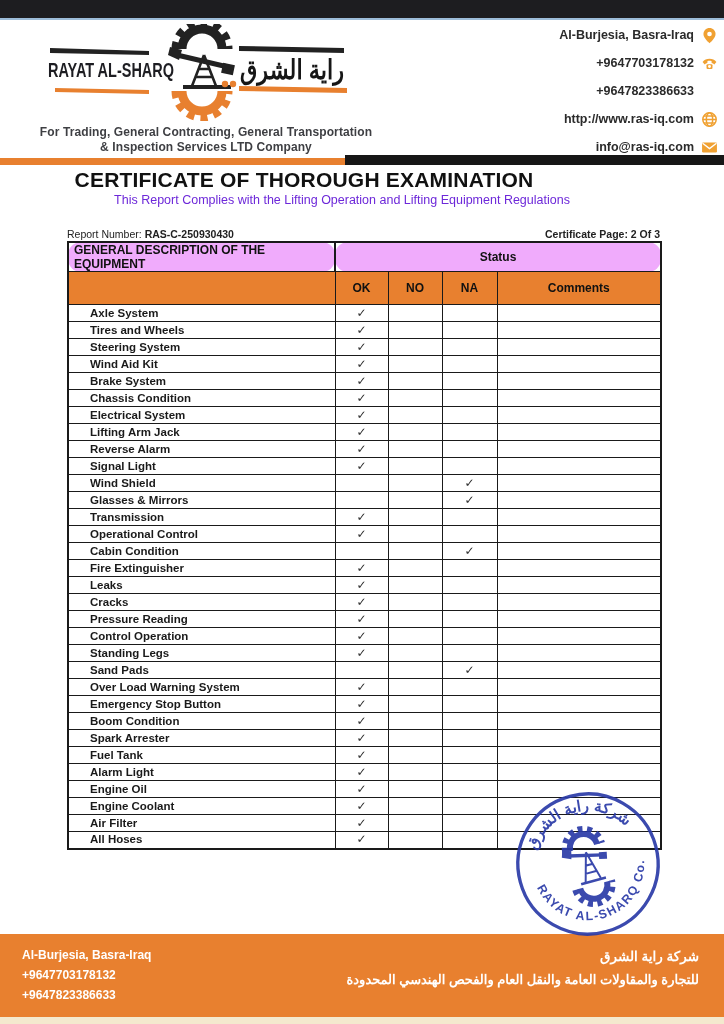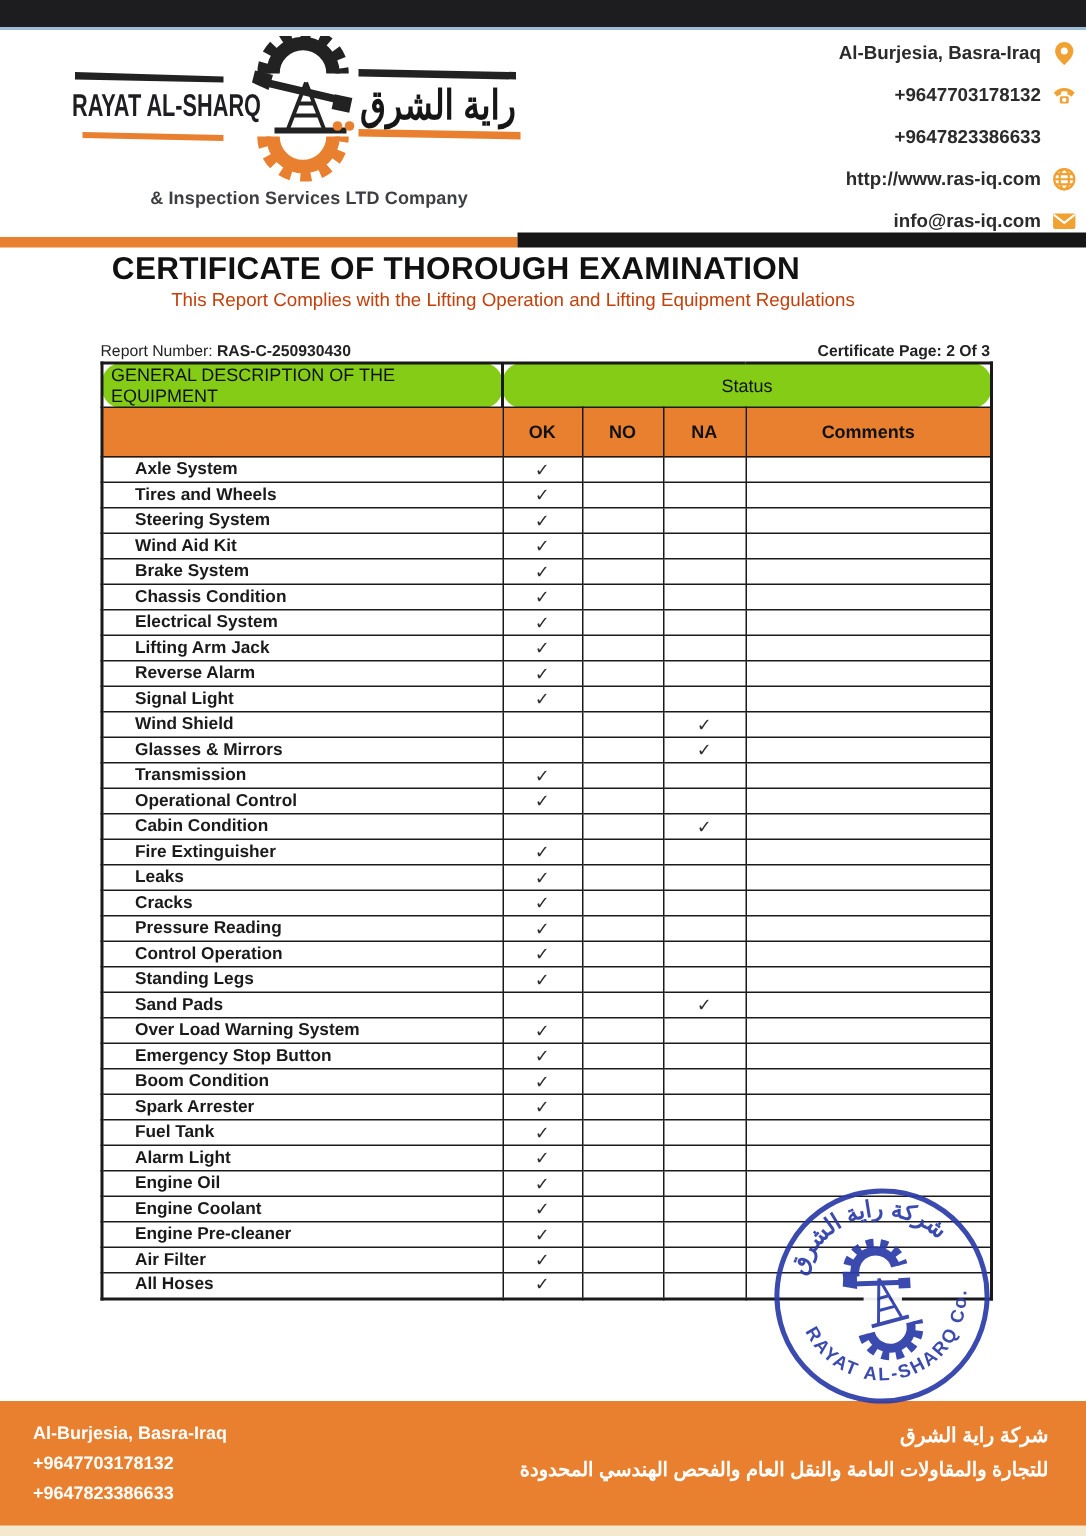--- a/index.html
+++ b/index.html
@@ -32,37 +32,37 @@
   .divider { position:absolute; left:0; top:155px; width:724px; height:10px; }
   .divider-orange { position:absolute; left:0; bottom:0; width:345px; height:7px; background:var(--accent); }
   .divider-black { position:absolute; left:345px; bottom:0; width:379px; height:10px; background:#161616; }
   
   .doc-title {
     position:absolute; top:168px; left:0; width:608px; text-align:center;
     font-size:21px; font-weight:700; letter-spacing:0.2px; color:#111;
   }
   .doc-subtitle {
     position:absolute; top:193px; left:0; width:684px; text-align:center;
-    font-size:12.5px; font-weight:400; color:#c2410c;
+    font-size:12.5px; font-weight:400; color:#6d28d9;
   }
   
   .meta-row {
     position:absolute; top:228px; left:67px; width:593px;
     display:flex; justify-content:space-between; font-size:10.5px; color:#222;
   }
   .meta-row b { font-weight:700; }
   .cert-page { font-weight:600; }
   
   table.equip {
     position:absolute; top:241px; left:67px; width:593px;
     border-collapse:collapse; table-layout:fixed;
     border:2px solid #1a1a1a;
   }
   table.equip td, table.equip th { border:1px solid #1a1a1a; vertical-align:middle; }
-  .hrow1 th { height:18px; font-size:12px; font-weight:400; background:#84cc16; color:#111;border-radius:13px; }
+  .hrow1 th { height:18px; font-size:12px; font-weight:700; background:#f0abfc; color:#111;border-radius:13px; }
   .hrow1 th.desc-h { text-align:left; padding-left:5px; }
   .hrow1 th.status-h { text-align:center; border-left:2px solid #1a1a1a; }
   .hrow2 td {
     height:33px; background:var(--accent); font-size:12px; font-weight:700;
     text-align:center; color:#111; border-bottom:2px solid #1a1a1a;
   }
   tbody td { height:17px; line-height:15px; }
   tbody td.item { font-size:11.5px; font-weight:700; padding-left:21px; white-space:nowrap; overflow:hidden; }
   tbody td.check { text-align:center; font-size:12px; color:#2e2e2e; font-family:"DejaVu Sans", sans-serif; }
   tbody td.comment { font-size:11px; }
@@ -118,20 +118,21 @@
         <path d="M172,31 L160,62 M172,31 L184,62 M163,53 L181,53 M166,45 L178,45" stroke="#222" stroke-width="2.6" fill="none"></path>
         <path d="M151,63 L199,63" stroke="#222" stroke-width="4" fill="none"></path>
         <circle cx="193" cy="60" r="3.2" fill="#E8802F"></circle>
         <circle cx="201" cy="60" r="3.2" fill="#E8802F"></circle>
       </g>
 
       <text x="16" y="53" font-size="21" font-weight="bold" fill="#1d1d22" textLength="126" lengthAdjust="spacingAndGlyphs">RAYAT AL-SHARQ</text>
       <text x="208" y="55" font-size="27" font-weight="bold" fill="#161616" textLength="104" lengthAdjust="spacingAndGlyphs">راية الشرق</text>
     </svg>
     <div class="tagline">
+      <div>For Trading, General Contracting, General Transportation</div>
       <div>&amp; Inspection Services LTD Company</div>
     </div>
   </div>
 
   <div class="contact">
     <div class="contact-row">
       <span class="contact-text">Al-Burjesia, Basra-Iraq</span>
       <span class="contact-icon">
         <svg viewBox="0 0 16 16">
             <path d="M8,1 C4.8,1 2.3,3.5 2.3,6.7 C2.3,10.8 8,15.3 8,15.3 S13.7,10.8 13.7,6.7 C13.7,3.5 11.2,1 8,1 Z" fill="#F0A132"></path>
@@ -410,27 +411,20 @@
         </tr>
         <tr>
           <td class="item">Engine Oil</td>
           <td class="check">✓</td>
           <td class="check"></td>
           <td class="check"></td>
           <td class="comment"></td>
         </tr>
         <tr>
           <td class="item">Engine Coolant</td>
-          <td class="check">✓</td>
-          <td class="check"></td>
-          <td class="check"></td>
-          <td class="comment"></td>
-        </tr>
-        <tr>
-          <td class="item">Engine Pre-cleaner</td>
           <td class="check">✓</td>
           <td class="check"></td>
           <td class="check"></td>
           <td class="comment"></td>
         </tr>
         <tr>
           <td class="item">Air Filter</td>
           <td class="check">✓</td>
           <td class="check"></td>
           <td class="check"></td>

